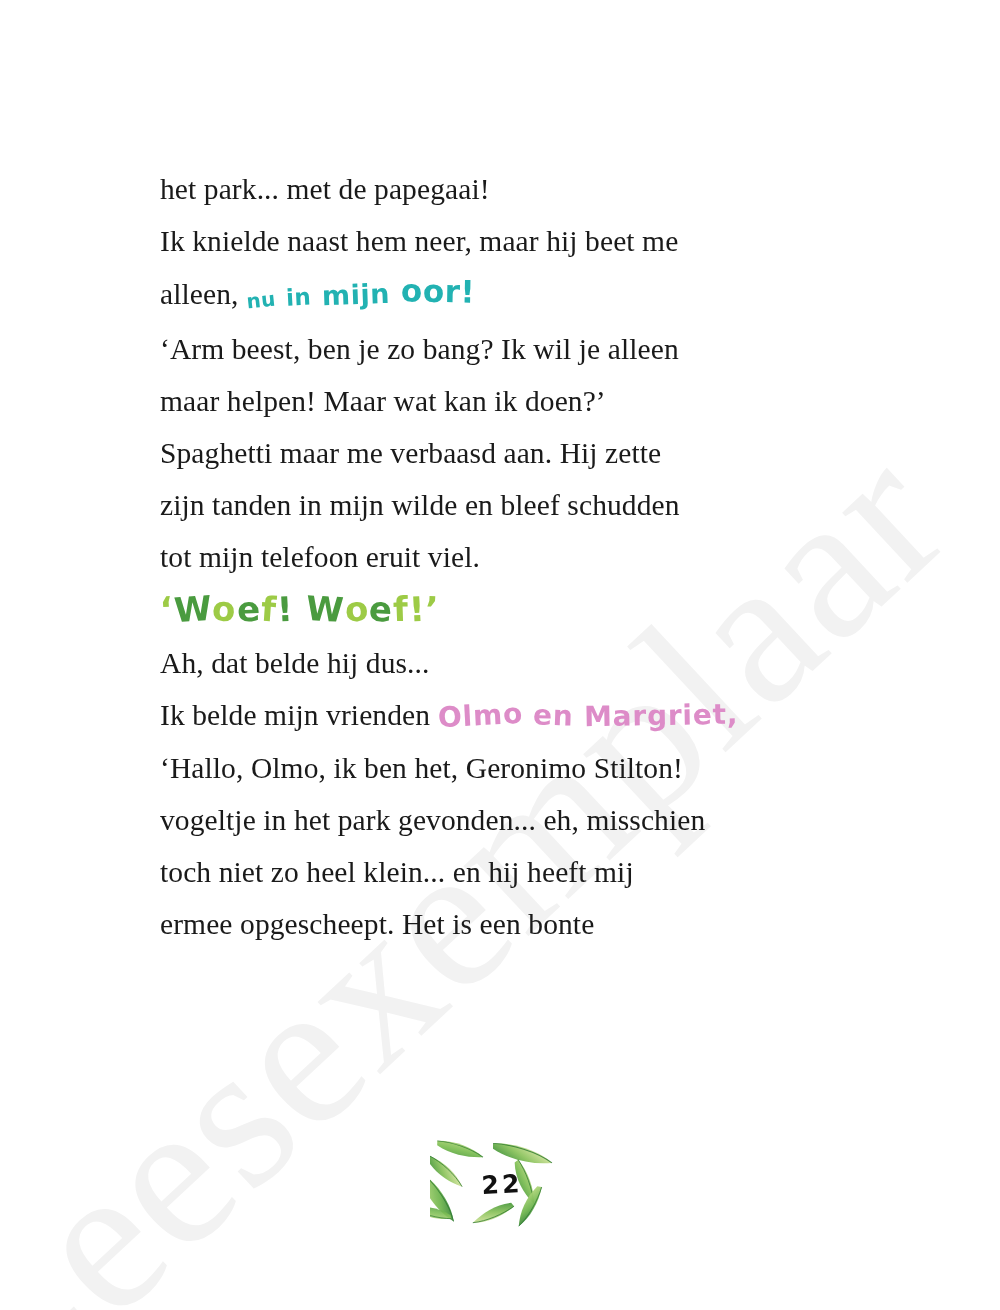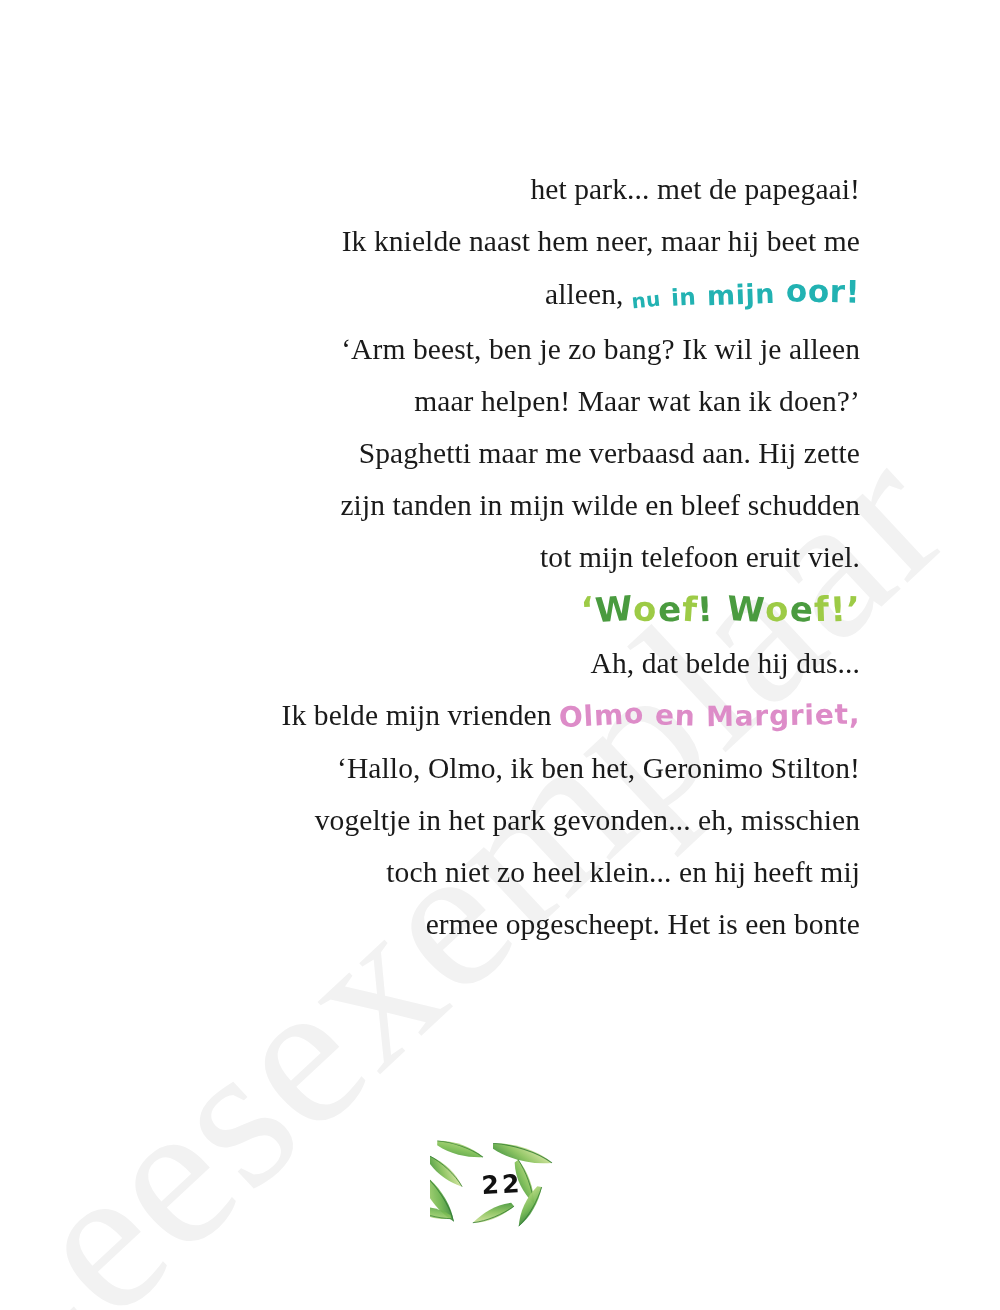--- a/index.html
+++ b/index.html
@@ -37,21 +37,20 @@
     line-height: 1;
   }
 
   
   #page-body {
     position: absolute;
     left: 160px;
     top: 163px;
     width: 700px;
     z-index: 2;
-    text-align: right;
   }
   .line {
     font-family: "Liberation Serif", "DejaVu Serif", serif;
     font-size: 29.5px;
     line-height: 52px;
     color: #1a1a1a;
     letter-spacing: 0.1px;
     white-space: nowrap;
   }
 

